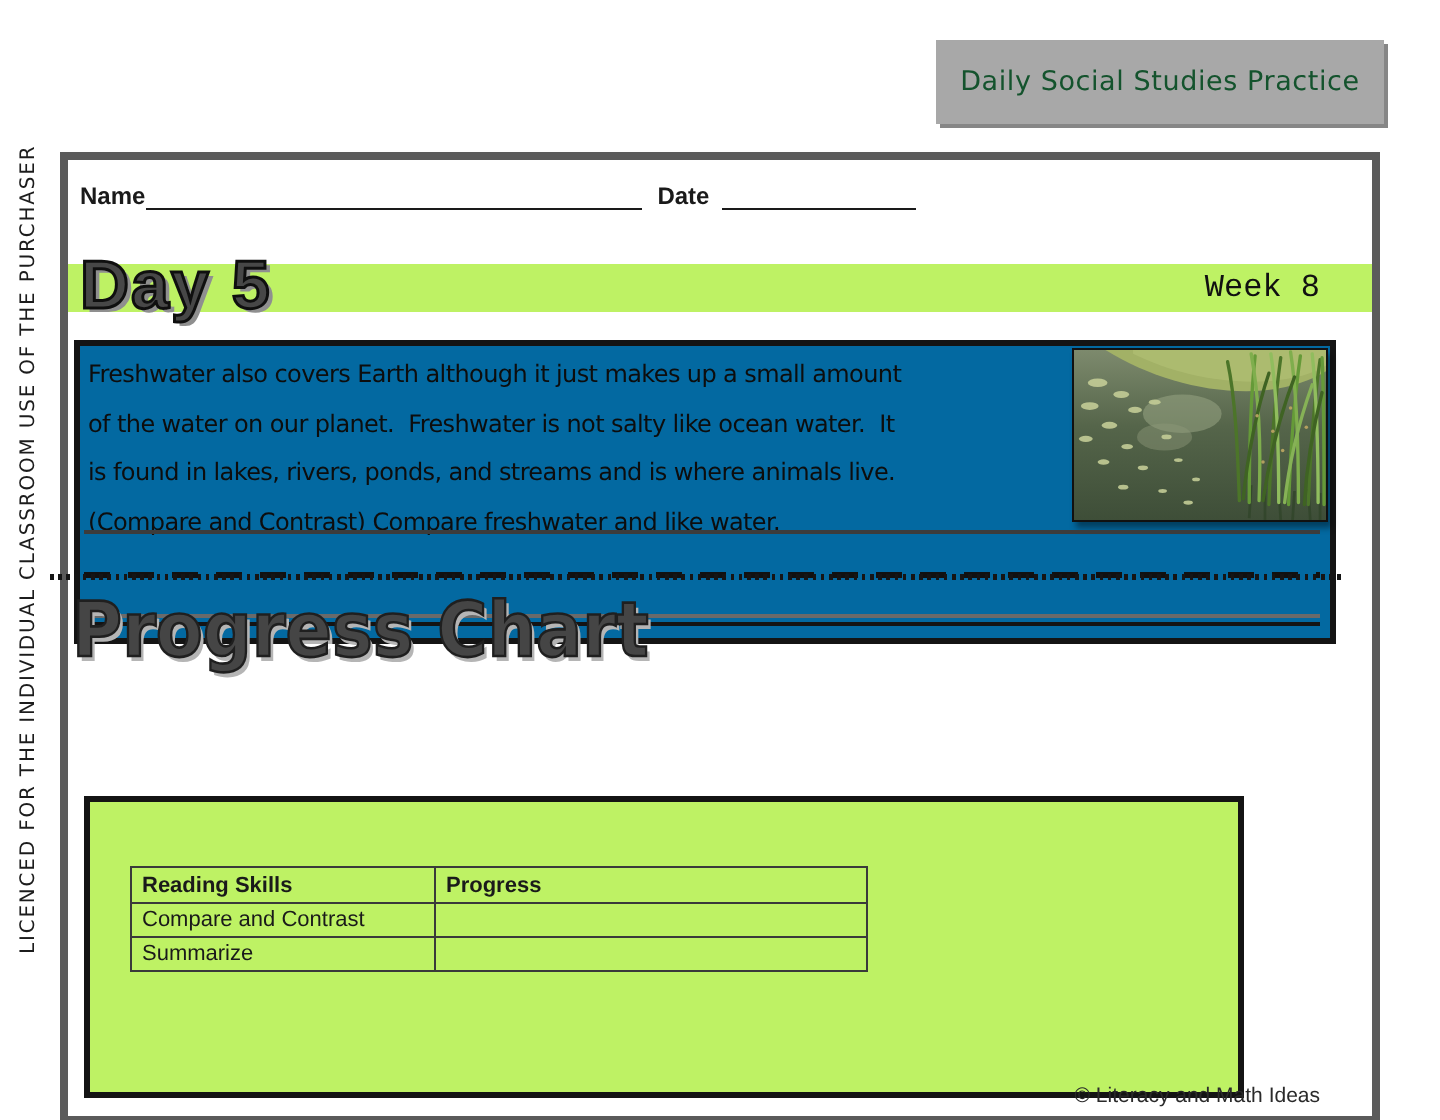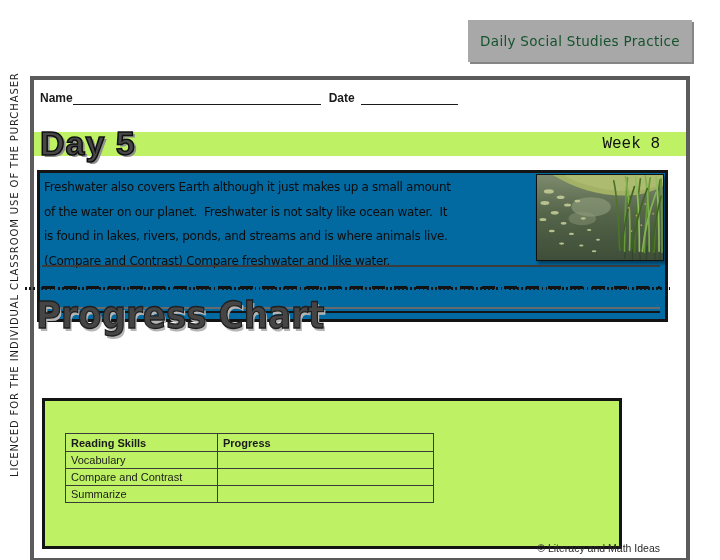--- a/index.html
+++ b/index.html
@@ -194,24 +194,20 @@
         <col class="c-prog">
       </colgroup>
     <thead>
       <tr>
         <th>Reading Skills</th>
         <th>Progress</th>
       </tr>
     </thead>
     <tbody>
       <tr>
-        <td>Vocabulary</td>
-        <td></td>
-      </tr>
-      <tr>
         <td>Compare and Contrast</td>
         <td></td>
       </tr>
       <tr>
         <td>Summarize</td>
         <td></td>
       </tr>
     </tbody>
   </table>
 </div>

